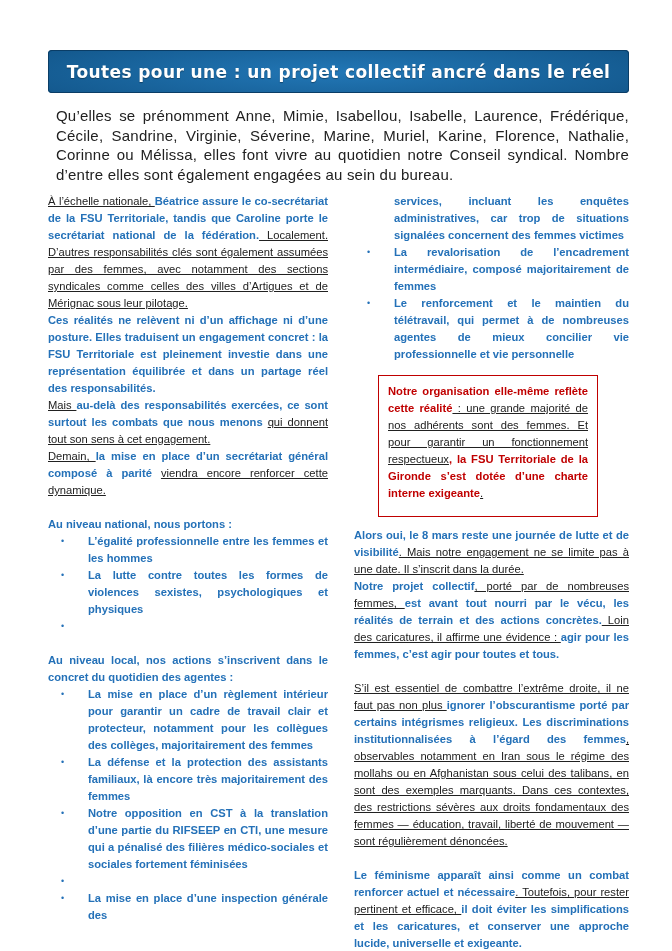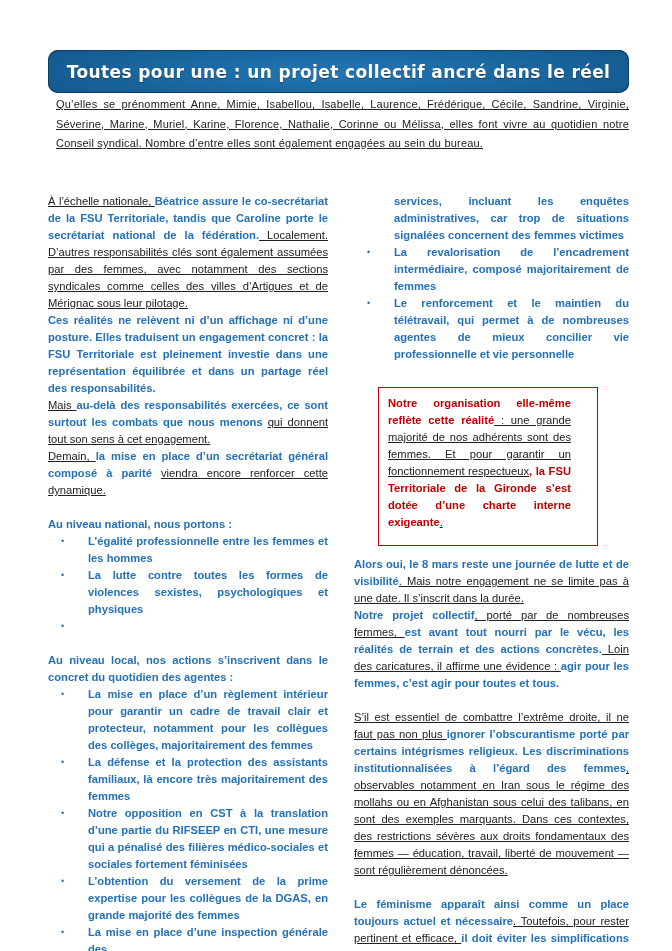--- a/index.html
+++ b/index.html
@@ -13,43 +13,42 @@
     position:relative;
     width:672px;height:951px;
     background:#ffffff;
     margin:0 auto;
     overflow:hidden;
     font-family:"Liberation Sans", sans-serif;
   }
   .banner{
     position:absolute;
     left:48px;top:50px;width:581px;height:43px;
-    border-radius:10px;
+    border-radius:4px;
     background:radial-gradient(95% 150% at 50% 52%, #2277b6 0%, #155c92 55%, #0b4371 100%);
     display:flex;align-items:center;justify-content:center;
     box-shadow:0 0 0 1px #0a3d66 inset;
   }
   .banner .title{
     color:#ffffff;
     font-size:17px;
     font-weight:700;
     letter-spacing:.4px;
     font-family:"DejaVu Sans", sans-serif;
     text-shadow:0 1px 1px rgba(0,0,0,.35);
     white-space:nowrap;
   }
   .intro{
     position:absolute;
-    left:56px;top:95px;width:573px;
-    font-size:11px;line-height:19.5px;
+    left:56px;top:106px;width:573px;
+    font-size:15px;line-height:19.5px;
     letter-spacing:.2px;
     color:var(--ink);
     text-align:justify;
     font-weight:500;
-    text-decoration:underline;
   }
   .columns{
     position:absolute;
     left:48px;top:193px;width:581px;
     display:flex;
   }
   .col{font-size:11.2px;line-height:17px;color:var(--ink);}
   .col-left{width:280px;margin-right:26px;}
   .col-right{width:275px;}
   .para,.heading,.cont{text-align:justify;}
@@ -61,22 +60,22 @@
   .bullet .marker{
     flex:0 0 40px;
     padding-left:13px;
     color:var(--blue);
     font-size:9px;
     line-height:17px;
   }
   .bullet .btext{flex:1 1 auto;text-align:justify;}
   .redbox{
     border:1.5px solid var(--red);
-    margin:18px 31px 10px 24px;
-    padding:7px 26px 14px 9px;
+    margin:6px 31px 10px 24px;
+    padding:7px 9px 14px 9px;
     text-align:justify;
   }
   .run-k{color:var(--ink);text-decoration:underline;}
   .run-b{color:var(--blue);font-weight:700;}
   .run-r{color:var(--red);font-weight:700;}
 </style>
 </head>
 <body>
 
 <div class="page">
@@ -112,21 +111,20 @@
         <div class="bullet">
           <span class="marker">•</span>
           <span class="btext"><span class="run-b">La défense et la protection des assistants familiaux, là encore très majoritairement des femmes</span></span>
         </div>
         <div class="bullet">
           <span class="marker">•</span>
           <span class="btext"><span class="run-b">Notre opposition en CST à la translation d’une partie du RIFSEEP en CTI, une mesure qui a pénalisé des filières médico-sociales et sociales fortement féminisées</span></span>
         </div>
         <div class="bullet">
           <span class="marker">•</span>
-          <span class="btext"><span class="run-b">L’obtention du versement de la prime expertise pour les collègues de la DGAS, en grande majorité des femmes</span></span>
         </div>
         <div class="bullet">
           <span class="marker">•</span>
           <span class="btext"><span class="run-b">La mise en place d’une inspection générale des</span></span>
         </div>
       </div>
     <div class="col col-right" id="col-right">
         <div class="cont"><span class="run-b">services, incluant les enquêtes administratives, car trop de situations signalées concernent des femmes victimes</span></div>
         <div class="bullet">
           <span class="marker">•</span>
@@ -136,16 +134,16 @@
           <span class="marker">•</span>
           <span class="btext"><span class="run-b">Le renforcement et le maintien du télétravail, qui permet à de nombreuses agentes de mieux concilier vie professionnelle et vie personnelle</span></span>
         </div>
         <div class="gap-sm"></div>
         <div class="redbox"><span class="run-r">Notre organisation elle-même reflète cette réalité</span><span class="run-k"> : une grande majorité de nos adhérents sont des femmes. Et pour garantir un fonctionnement respectueux</span><span class="run-r">, la FSU Territoriale de la Gironde s’est dotée d’une charte interne exigeante</span><span class="run-k">.</span></div>
         <div class="para"><span class="run-b">Alors oui, le 8 mars reste une journée de lutte et de visibilité</span><span class="run-k">. Mais notre engagement ne se limite pas à une date. Il s’inscrit dans la durée.</span></div>
         <div class="para"><span class="run-b">Notre projet collectif</span><span class="run-k">, porté par de nombreuses femmes, </span><span class="run-b">est avant tout nourri par le vécu, les réalités de terrain et des actions concrètes.</span><span class="run-k"> Loin des caricatures, il affirme une évidence : </span><span class="run-b">agir pour les femmes, c’est agir pour toutes et tous.</span></div>
         <div class="gap"></div>
         <div class="para"><span class="run-k">S’il est essentiel de combattre l’extrême droite, il ne faut pas non plus </span><span class="run-b">ignorer l’obscurantisme porté par certains intégrismes religieux. Les discriminations institutionnalisées à l’égard des femmes</span><span class="run-k">, observables notamment en Iran sous le régime des mollahs ou en Afghanistan sous celui des talibans, en sont des exemples marquants. Dans ces contextes, des restrictions sévères aux droits fondamentaux des femmes — éducation, travail, liberté de mouvement — sont régulièrement dénoncées.</span></div>
         <div class="gap"></div>
-        <div class="para"><span class="run-b">Le féminisme apparaît ainsi comme un place toujours actuel et nécessaire</span><span class="run-k">. Toutefois, pour rester pertinent et efficace, </span><span class="run-b">il doit éviter les simplifications et les caricatures, et conserver une approche lucide, universelle et exigeante.</span></div>
+        <div class="para"><span class="run-b">Le féminisme apparaît ainsi comme un combat renforcer actuel et nécessaire</span><span class="run-k">. Toutefois, pour rester pertinent et efficace, </span><span class="run-b">il doit éviter les simplifications et les caricatures, et conserver une approche lucide, universelle et exigeante.</span></div>
       </div>
   </div>
 </div>
 
 </body></html>

